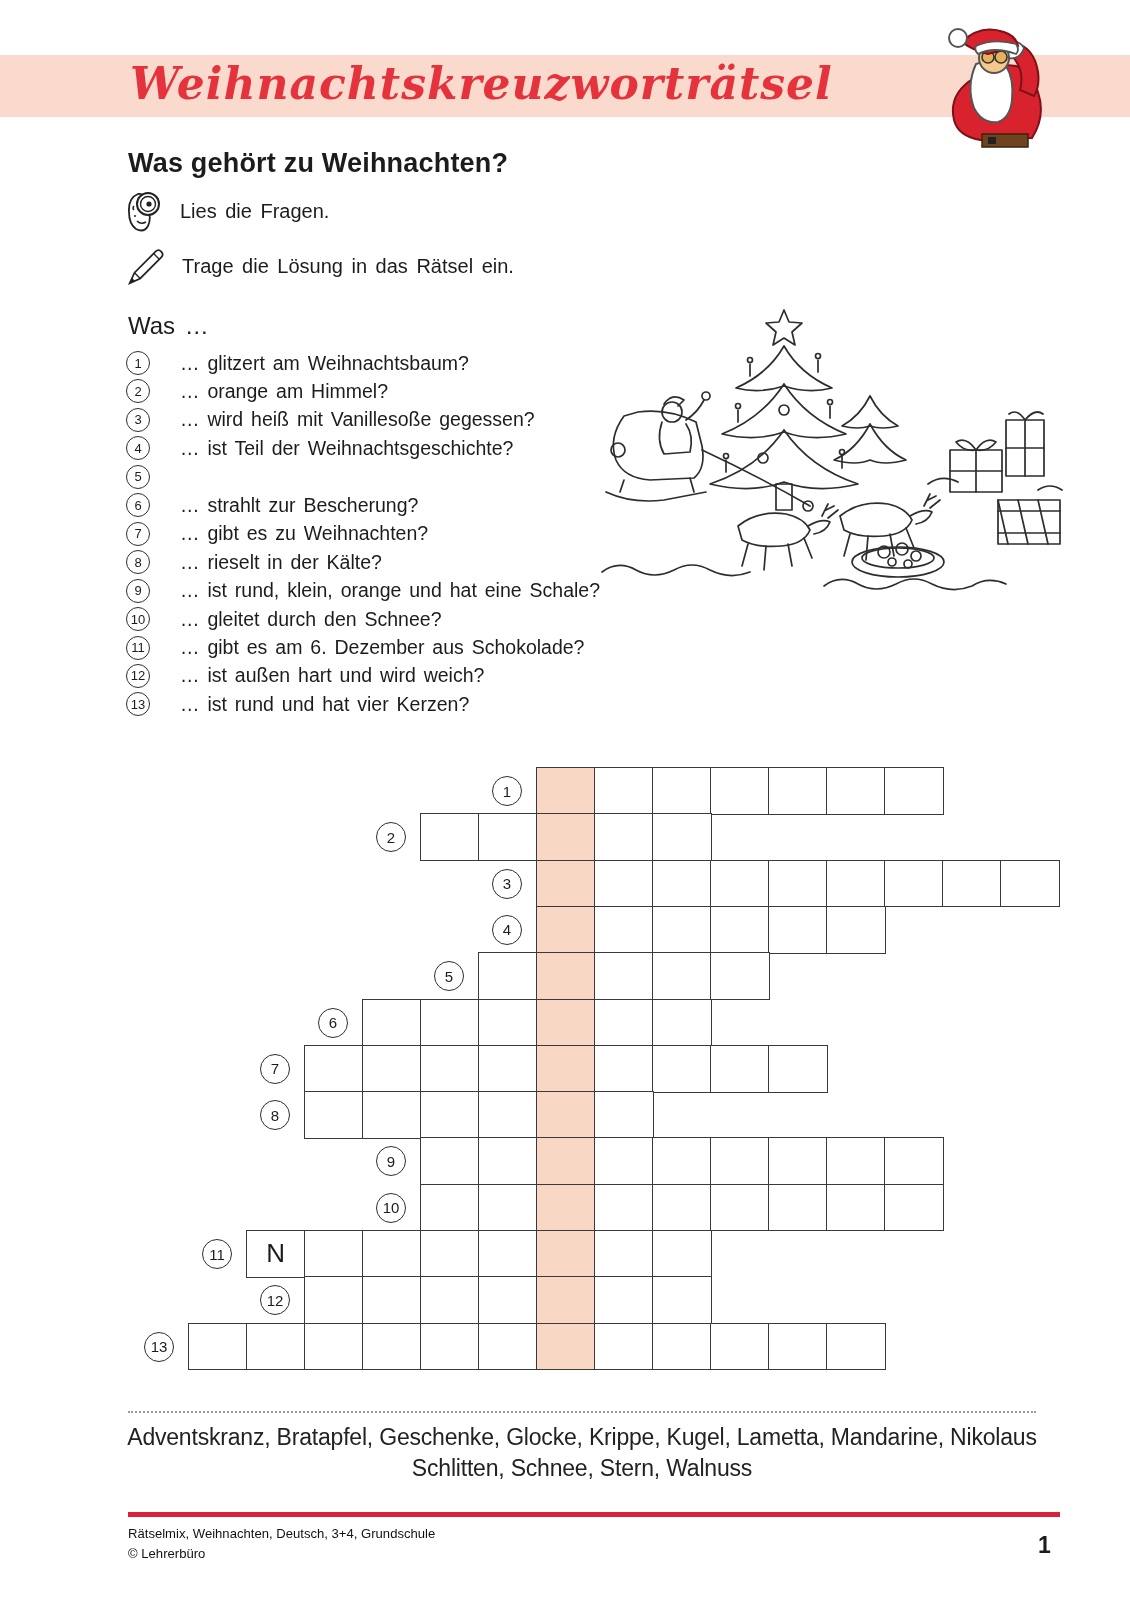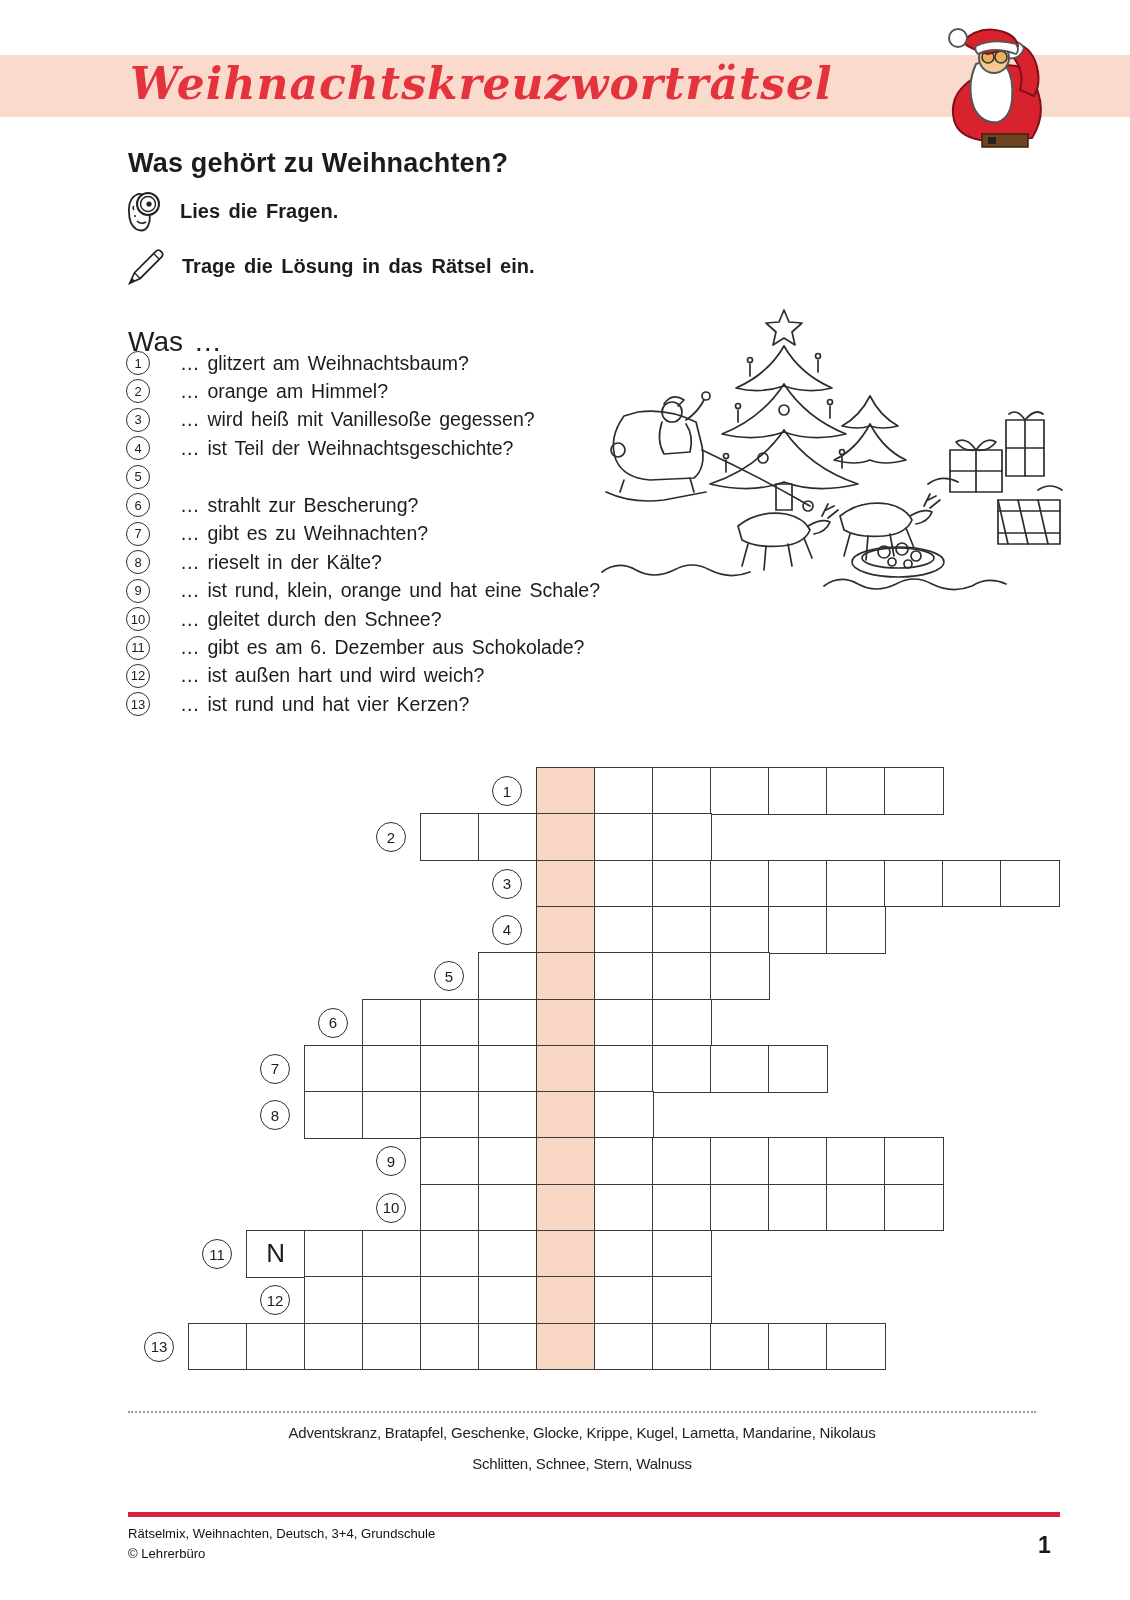--- a/index.html
+++ b/index.html
@@ -8,44 +8,44 @@
 
   
   .banner{position:absolute;left:0;top:55px;width:1130px;height:62px;}
   .title{position:absolute;left:130px;top:58px;font-family:"DejaVu Serif",serif;
          font-style:italic;font-weight:bold;font-size:44px;letter-spacing:1px;}
   .santa{position:absolute;left:928px;top:20px;z-index:3;}
 
   
   .heading{position:absolute;left:128px;top:148px;font-size:27px;font-weight:bold;letter-spacing:.2px;}
   .instr{position:absolute;left:124px;display:flex;align-items:center;gap:16px;}
-  .instr-text{font-size:20px;font-weight:bold;word-spacing:3px;}
-
-  
-  .lead{position:absolute;left:128px;top:326px;font-size:28px;word-spacing:3px;}
+  .instr-text{font-size:20px;font-weight:normal;word-spacing:3px;}
+
+  
+  .lead{position:absolute;left:128px;top:312px;font-size:24px;word-spacing:3px;}
   #questions-list{position:absolute;left:126px;top:349px;width:520px;}
   .q-row{position:absolute;left:0;height:28px;display:flex;align-items:center;}
   .q-circle{width:22px;height:22px;border:1.4px solid #2e2e2e;border-radius:50%;
             display:flex;align-items:center;justify-content:center;
             font-size:13px;flex:0 0 22px;background:#fff;}
   .q-text{margin-left:30px;font-size:19.5px;word-spacing:2.5px;white-space:nowrap;}
 
   
   .scene{position:absolute;left:598px;top:300px;}
 
   
   .cell{position:absolute;box-sizing:border-box;border:1.5px solid #3a3a3a;background:#fff;
         display:flex;align-items:center;justify-content:center;
         font-size:26px;font-weight:normal;color:#1c1c1c;}
   .g-circle{position:absolute;width:28px;height:28px;border:1.4px solid #2e2e2e;border-radius:50%;
             display:flex;align-items:center;justify-content:center;font-size:15px;background:#fff;}
 
   
   .dotted{position:absolute;left:128px;top:1411px;width:908px;border-top:2px dotted #999;}
-  .bank{position:absolute;left:98px;width:968px;text-align:center;font-size:15px;
+  .bank{position:absolute;left:98px;width:968px;text-align:center;font-size:23px;
         letter-spacing:-0.2px;color:#222;}
   .redrule{position:absolute;left:128px;top:1512px;width:932px;height:5px;}
   .foot{position:absolute;left:128px;font-size:13.5px;color:#111;transform:scaleX(.97);transform-origin:left;}
   .pagenum{position:absolute;left:1038px;top:1532px;font-size:23px;font-weight:bold;}
   svg{display:block;}
 </style>
 </head>
 <body>
 
 <div id="page">

